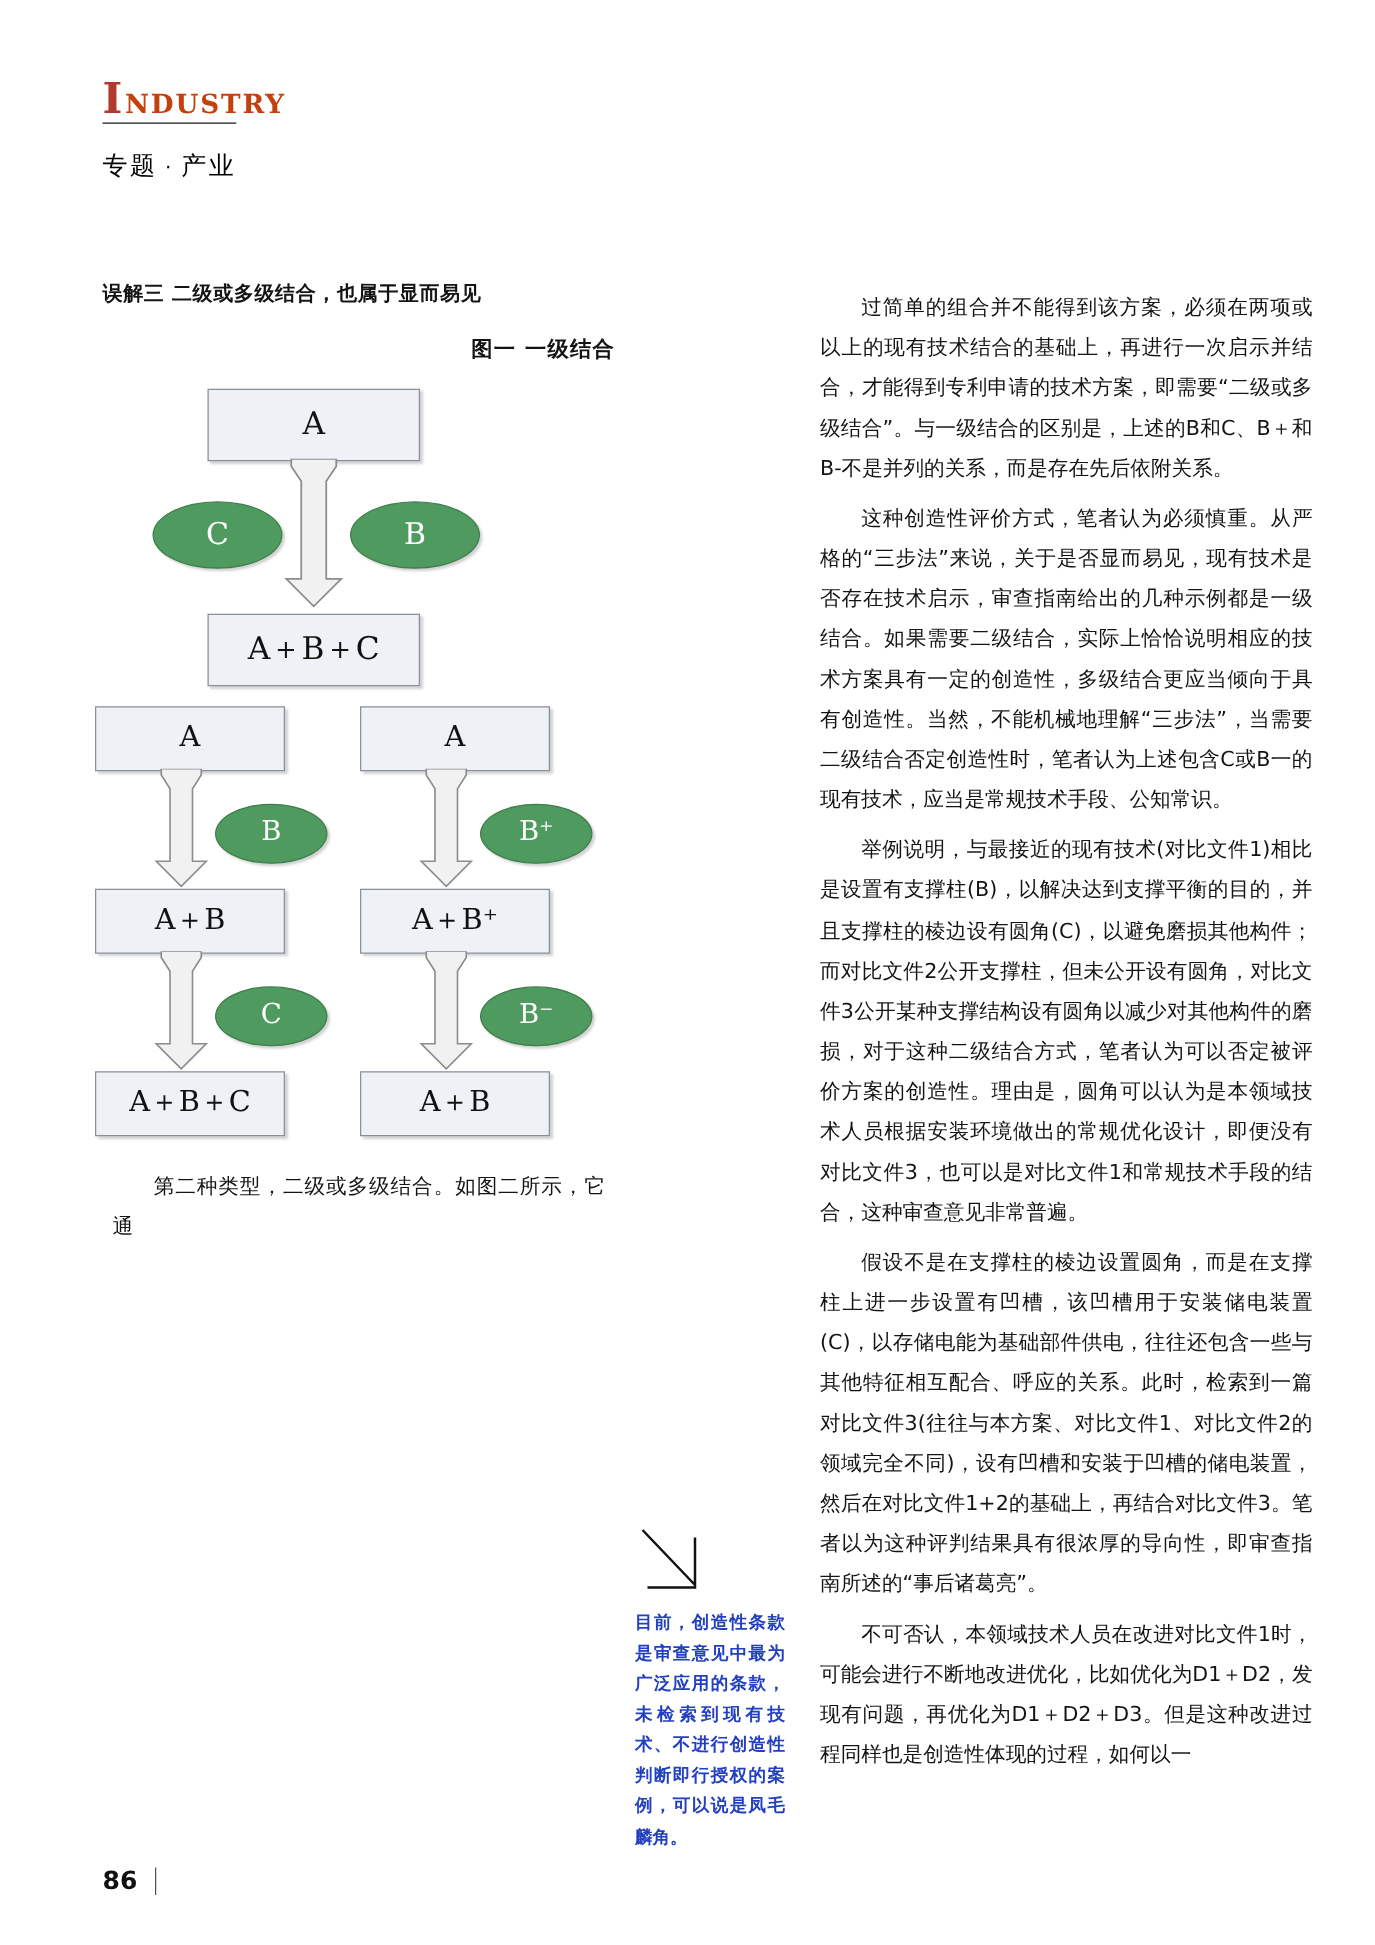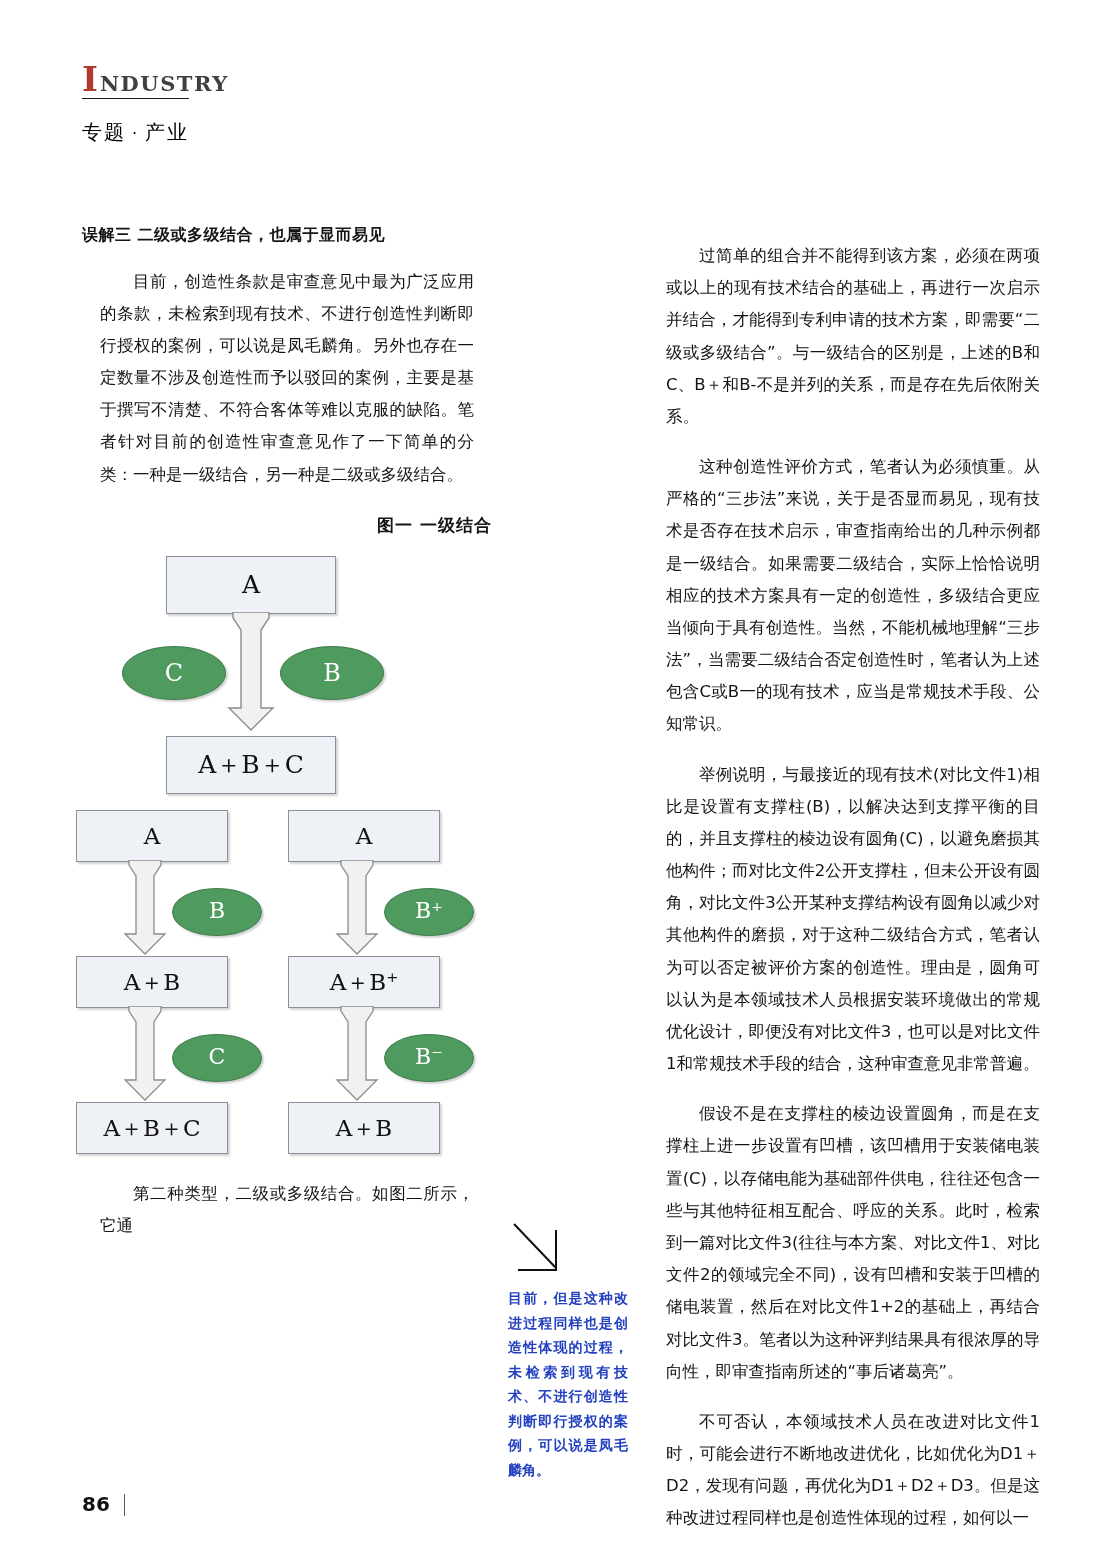--- a/index.html
+++ b/index.html
@@ -35,21 +35,21 @@
     font-weight: 700;
     color: #b03a2e;
     line-height: 1;
     letter-spacing: 0px;
   }
   #header .ndustry {
     font-family: "DejaVu Serif", "Liberation Serif", serif;
     font-size: 21px;
     font-weight: 700;
     letter-spacing: 1.5px;
-    color: #404040;
+    color: #c2410c;
   }
   #header .cn-line {
     margin-top: 2px;
     font-size: 20px;
     letter-spacing: 2px;
     color: #000000;
     border-top: 1.5px solid #1a1a1a;
     padding-top: 20px;
     display: inline-block;
   }
@@ -72,21 +72,21 @@
   #col-right { left: 648px; }
 
   h2.section-title {
     font-size: 16px;
     font-weight: 700;
     margin: 0 0 6px 0;
     letter-spacing: 0.5px;
     line-height: 1.6;
   }
   p.para {
-    margin: 18px;
+    margin: 8px;
     text-indent: 2em;
   }
   p.para + p.para { margin-top: 0px; }
 
   .fig-title {
     text-align: right;
     font-size: 17px;
     font-weight: 700;
     letter-spacing: 1px;
     margin: 16px 0 8px 0;
@@ -181,21 +181,20 @@
   </div>
   <div class="cn-line">
     <span>专题</span><span class="sep">·</span><span>产业</span>
   </div>
 </div>
 
 <div class="column" id="col-left">
 
   <h2 class="section-title">误解三  二级或多级结合，也属于显而易见</h2>
 
-  <p class="para">目前，创造性条款是审查意见中最为广泛应用的条款，未检索到现有技术、不进行创造性判断即行授权的案例，可以说是凤毛麟角。另外也存在一定数量不涉及创造性而予以驳回的案例，主要是基于撰写不清楚、不符合客体等难以克服的缺陷。笔者针对目前的创造性审查意见作了一下简单的分类：一种是一级结合，另一种是二级或多级结合。</p>
 
   <div class="fig-title">图一  一级结合</div>
 
   <div class="figure" id="fig1">
     <div class="node-box" style="left:44px; top:6px; width:168px; height:56px;">
       <span>A</span>
     </div>
 
     <div class="arrow" style="left:103px; top:62px;">
       <svg width="52" height="120" viewBox="0 0 52 120">
@@ -271,21 +270,21 @@
       <span>A＋B</span>
     </div>
   </div>
 
   <p class="para" style="margin-top:18px;">第二种类型，二级或多级结合。如图二所示，它通</p>
 </div>
 
 <svg id="pullquote-rule" viewBox="0 0 54 58">
   <path d="M2,2 L44,46 M44,8 L44,48 L6,48" fill="none" stroke="#111" stroke-width="2"></path>
 </svg>
-<div id="pullquote">目前，但是这种改进过程同样也是创造性体现的过程，未检索到现有技术、不进行创造性判断即行授权的案例，可以说是凤毛麟角。</div>
+<div id="pullquote">目前，创造性条款是审查意见中最为广泛应用的条款，未检索到现有技术、不进行创造性判断即行授权的案例，可以说是凤毛麟角。</div>
 
 <div class="column" id="col-right">
   <p class="para">过简单的组合并不能得到该方案，必须在两项或以上的现有技术结合的基础上，再进行一次启示并结合，才能得到专利申请的技术方案，即需要“二级或多级结合”。与一级结合的区别是，上述的B和C、B＋和B-不是并列的关系，而是存在先后依附关系。</p>
   <p class="para">这种创造性评价方式，笔者认为必须慎重。从严格的“三步法”来说，关于是否显而易见，现有技术是否存在技术启示，审查指南给出的几种示例都是一级结合。如果需要二级结合，实际上恰恰说明相应的技术方案具有一定的创造性，多级结合更应当倾向于具有创造性。当然，不能机械地理解“三步法”，当需要二级结合否定创造性时，笔者认为上述包含C或B一的现有技术，应当是常规技术手段、公知常识。</p>
   <p class="para">举例说明，与最接近的现有技术(对比文件1)相比是设置有支撑柱(B)，以解决达到支撑平衡的目的，并且支撑柱的棱边设有圆角(C)，以避免磨损其他构件；而对比文件2公开支撑柱，但未公开设有圆角，对比文件3公开某种支撑结构设有圆角以减少对其他构件的磨损，对于这种二级结合方式，笔者认为可以否定被评价方案的创造性。理由是，圆角可以认为是本领域技术人员根据安装环境做出的常规优化设计，即便没有对比文件3，也可以是对比文件1和常规技术手段的结合，这种审查意见非常普遍。</p>
   <p class="para">假设不是在支撑柱的棱边设置圆角，而是在支撑柱上进一步设置有凹槽，该凹槽用于安装储电装置(C)，以存储电能为基础部件供电，往往还包含一些与其他特征相互配合、呼应的关系。此时，检索到一篇对比文件3(往往与本方案、对比文件1、对比文件2的领域完全不同)，设有凹槽和安装于凹槽的储电装置，然后在对比文件1+2的基础上，再结合对比文件3。笔者以为这种评判结果具有很浓厚的导向性，即审查指南所述的“事后诸葛亮”。</p>
   <p class="para">不可否认，本领域技术人员在改进对比文件1时，可能会进行不断地改进优化，比如优化为D1＋D2，发现有问题，再优化为D1＋D2＋D3。但是这种改进过程同样也是创造性体现的过程，如何以一</p>
 </div>
 
 <div id="footer">

